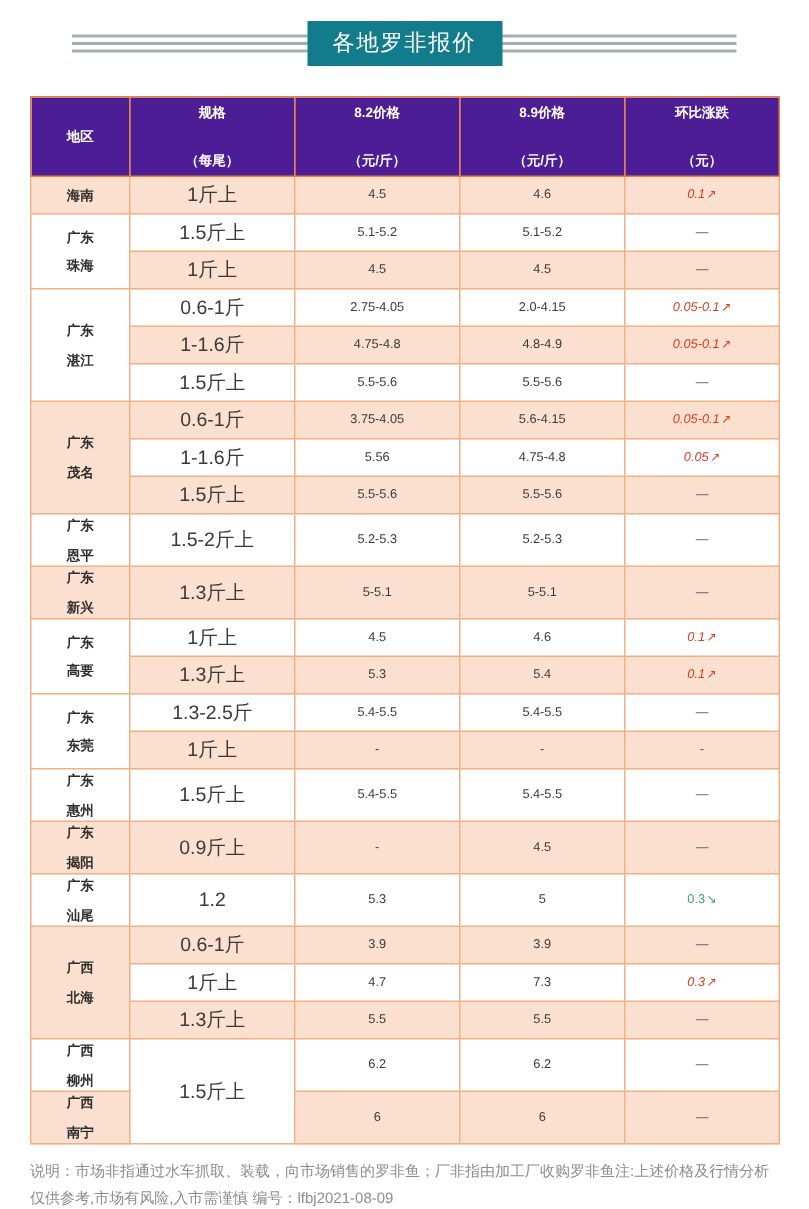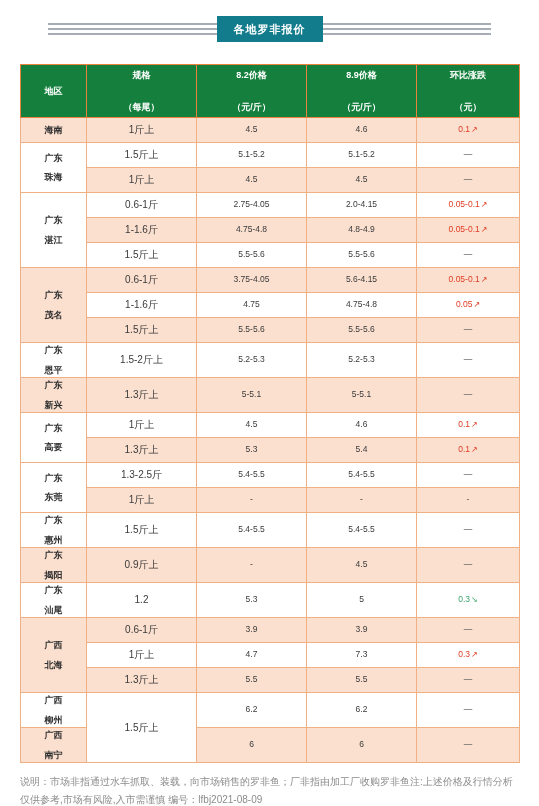--- a/index.html
+++ b/index.html
@@ -9,21 +9,21 @@
     -webkit-font-smoothing:antialiased;
   }
   .page{width:539px;min-height:806px;position:relative;background:#fff;box-sizing:border-box;}
 
   
   .banner{position:relative;height:58px;display:flex;align-items:center;justify-content:center;}
   .banner-rules{position:absolute;left:48px;right:48px;top:50%;transform:translateY(-50%);}
   .banner-rules i{display:block;height:2px;background:#a7adb5;margin:3px 0;}
   .banner-title{
     position:relative;z-index:2;background:#127c8c;color:#ffffff;
-    font-size:11px;font-weight:bold;letter-spacing:1px;
+    font-size:15px;font-weight:normal;letter-spacing:1px;
     padding:7px 17px;line-height:1.1;white-space:nowrap;
   }
 
   
   .table-wrap{padding:6px 20px 0 20px;box-sizing:border-box;}
   table.price{
     width:499px;border-collapse:collapse;table-layout:fixed;
     font-size:8.5px;color:#3a3a3a;
   }
   table.price col.c-region{width:66px;}
@@ -31,43 +31,43 @@
   table.price col.c-p1{width:110px;}
   table.price col.c-p2{width:110px;}
   table.price col.c-chg{width:103px;}
 
   table.price th,table.price td{
     border:1px solid #f0b084;
     text-align:center;vertical-align:middle;
     padding:0;line-height:1.35;
   }
   table.price thead th{
-    background:#15803d;color:#ffffff;
+    background:#4c1d95;color:#ffffff;
     font-size:9px;font-weight:bold;
     border-color:#e8823c;
     height:46px;padding:3px 2px;
   }
   table.price thead th .ln{display:block;}
   table.price thead th .ln+.ln{margin-top:20px;}
 
   td.region{
     font-weight:bold;font-size:9px;color:#2f2f2f;
     padding:4px 2px;
   }
   td.region .ln{display:block;}
   td.region .ln+.ln{margin-top:7px;}
 
   td.cell{height:24px;font-size:8.5px;color:#3a3a3a;}
-  td.spec{font-size:10px;}
+  td.spec{font-size:13px;}
 
   
   .fill-peach{background:#fbe0d0;margin-top:40px;}
   .fill-white{background:#ffffff;}
 
-  .up{color:#e03a21;}
+  .up{color:#e03a21;font-style:italic;}
   .down{color:#3aa76d;text-align:right;}
   .arrow{font-size:8px;margin-left:1px;letter-spacing:0;}
   .flat{color:#555;letter-spacing:0;}
 
   
   .note{
     padding:10px 20px 14px 20px;box-sizing:border-box;
     font-size:10px;color:#8c8c8c;line-height:1.75;
     text-align:left;
   }
@@ -171,21 +171,21 @@
               <span class="ln">广东</span>
               <span class="ln">茂名</span>
             </td>
             <td class="cell spec fill-peach">0.6-1斤</td>
             <td class="cell fill-peach">3.75-4.05</td>
             <td class="cell fill-peach">5.6-4.15</td>
             <td class="cell fill-peach"><span class="up">0.05-0.1</span><span class="arrow up">↗</span></td>
           </tr>
           <tr>
             <td class="cell spec fill-white">1-1.6斤</td>
-            <td class="cell fill-white">4.75</td>
+            <td class="cell fill-white">5.56</td>
             <td class="cell fill-white">4.75-4.8</td>
             <td class="cell fill-white"><span class="up">0.05</span><span class="arrow up">↗</span></td>
           </tr>
           <tr>
             <td class="cell spec fill-peach">1.5斤上</td>
             <td class="cell fill-peach">5.5-5.6</td>
             <td class="cell fill-peach">5.5-5.6</td>
             <td class="cell fill-peach"><span class="flat">—</span></td>
           </tr>
           <tr>

